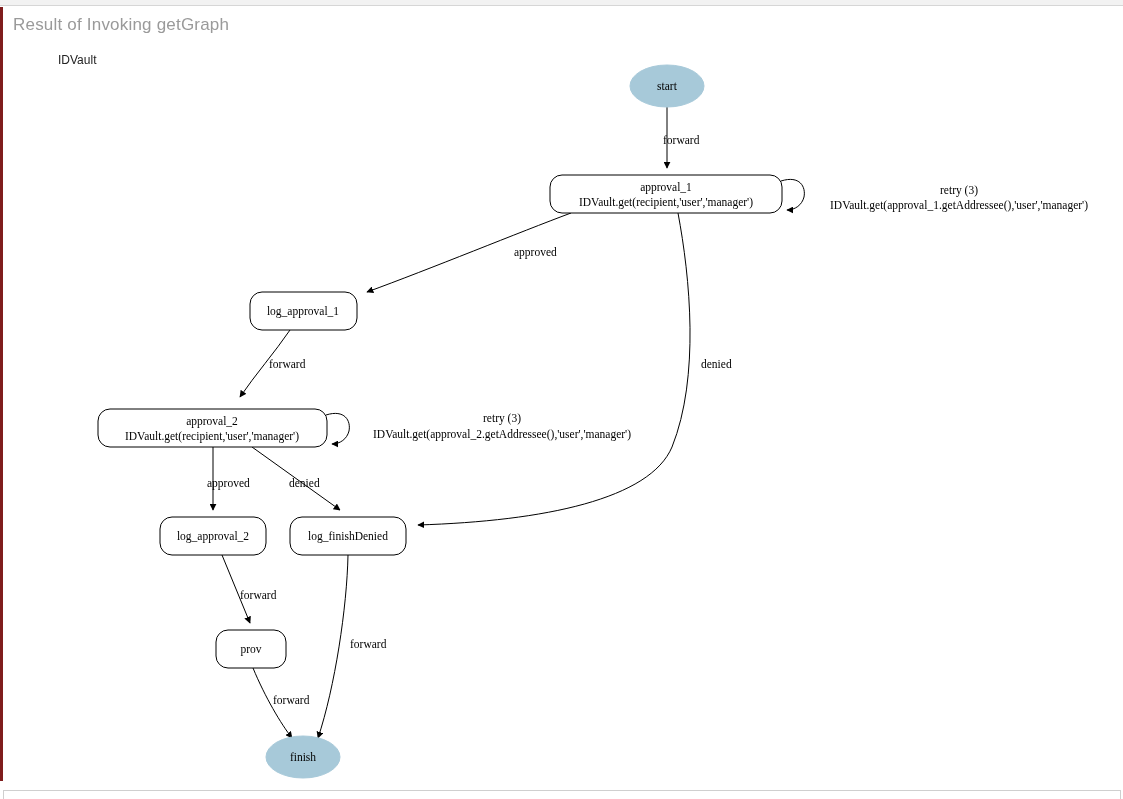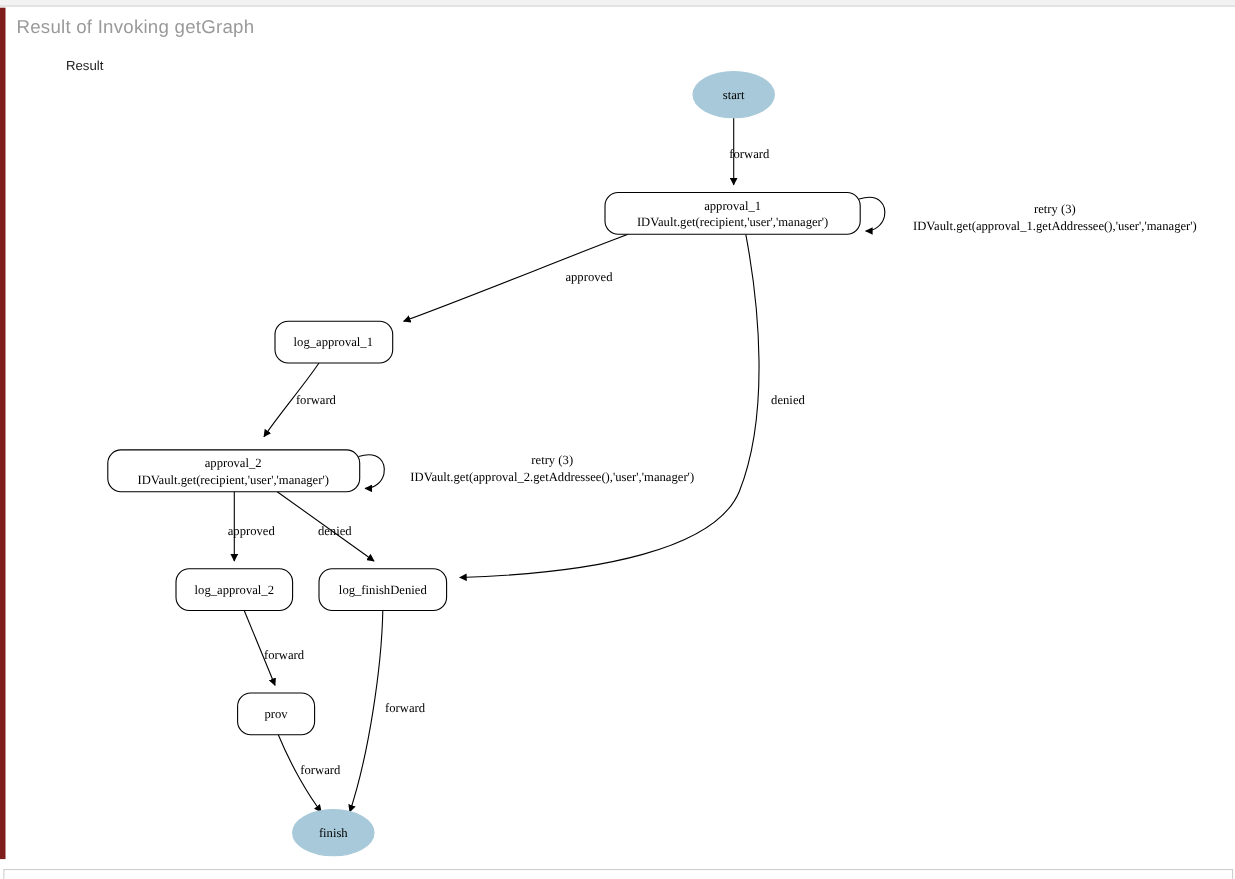--- a/index.html
+++ b/index.html
@@ -31,21 +31,21 @@
     border-bottom: 1px solid #d6d6d6;
     box-sizing: border-box;
   }
   #content-panel {
     position: absolute;
     left: 0;
     top: 7px;
     width: 1123px;
     height: 774px;
     background: #ffffff;
-    border-left: 5px solid #7f1d1d;
+    border-left: 3px solid #7f1d1d;
     box-sizing: border-box;
   }
   #panel-title {
     position: absolute;
     left: 10px;
     top: 8px;
     font-size: 17px;
     font-weight: normal;
     color: #9a9a9a;
     letter-spacing: 0.2px;
@@ -130,21 +130,21 @@
 </style>
 </head>
 <body>
 
 <div id="app-window">
 
   <div id="top-strip"></div>
 
   <div id="content-panel">
     <div id="panel-title">Result of Invoking getGraph</div>
-    <div id="result-label">Result</div>
+    <div id="result-label">IDVault</div>
   </div>
 
   <div id="graph-area">
     <svg id="graph-svg" viewBox="0 0 1123 774">
       <defs>
         <marker id="arrow" viewBox="0 0 10 10" refX="9" refY="5" markerWidth="7" markerHeight="7" orient="auto-start-reverse">
           <path d="M 0 0 L 10 5 L 0 10 z" fill="#000000"></path>
         </marker>
       </defs>
 

